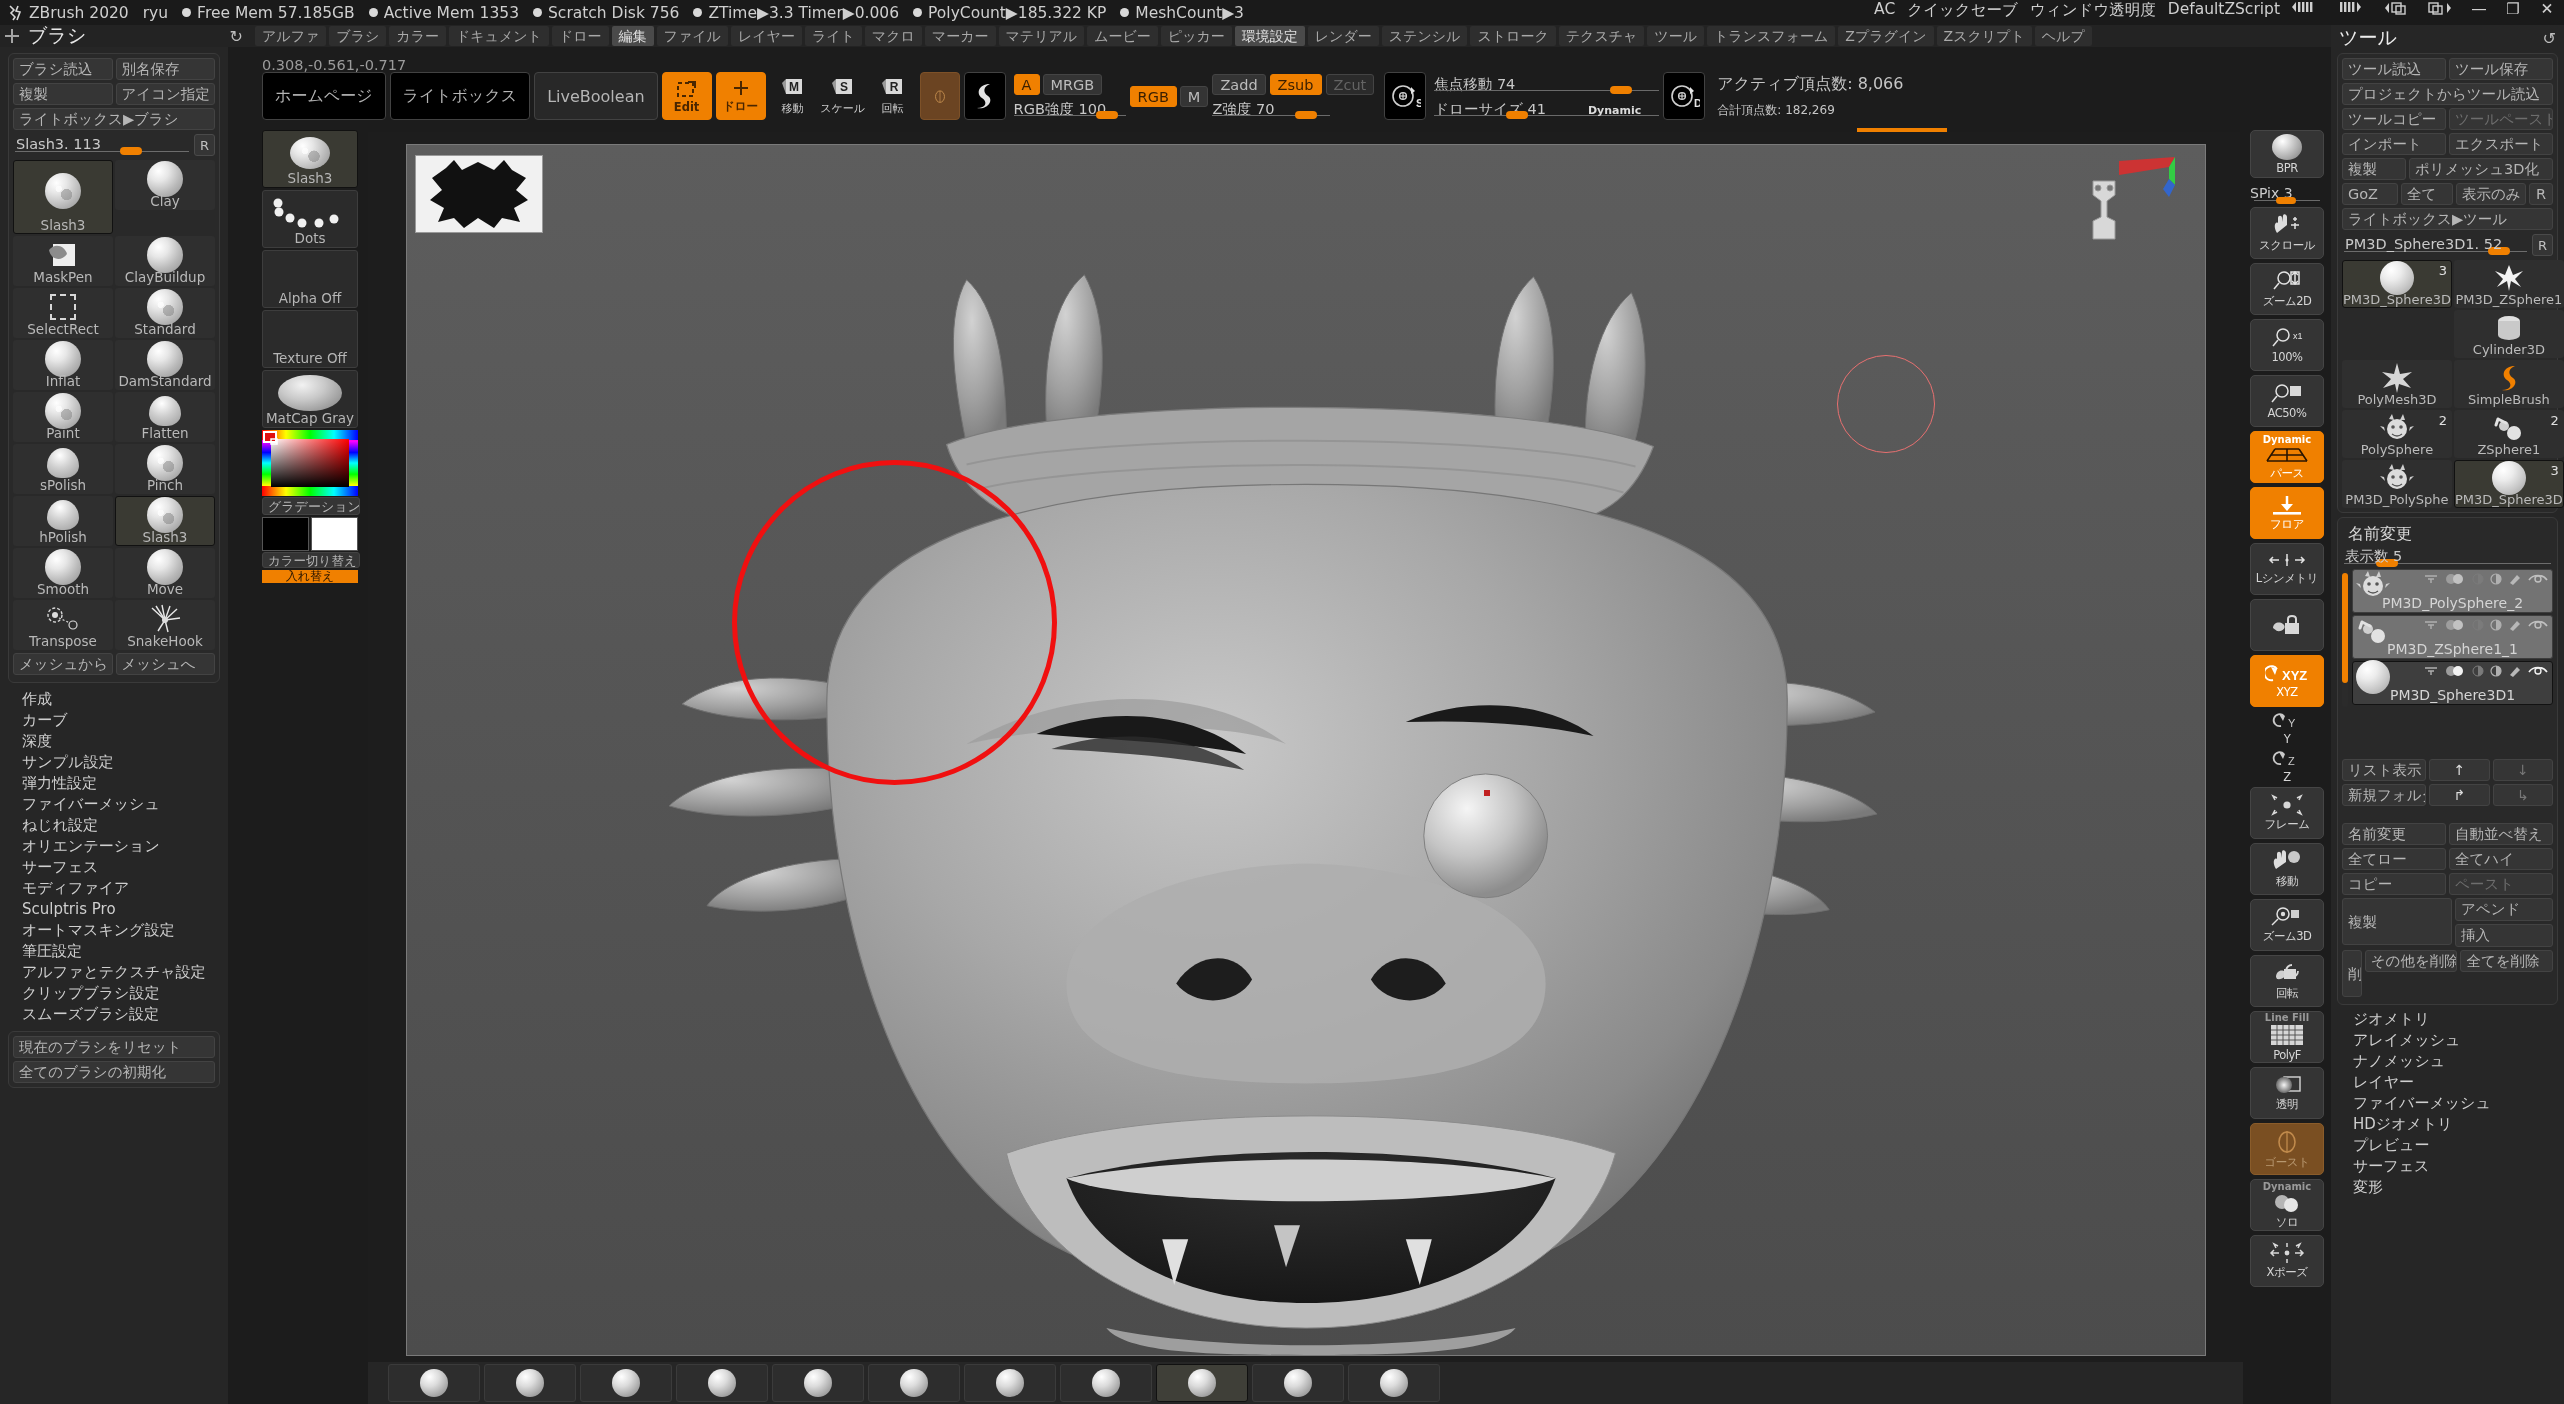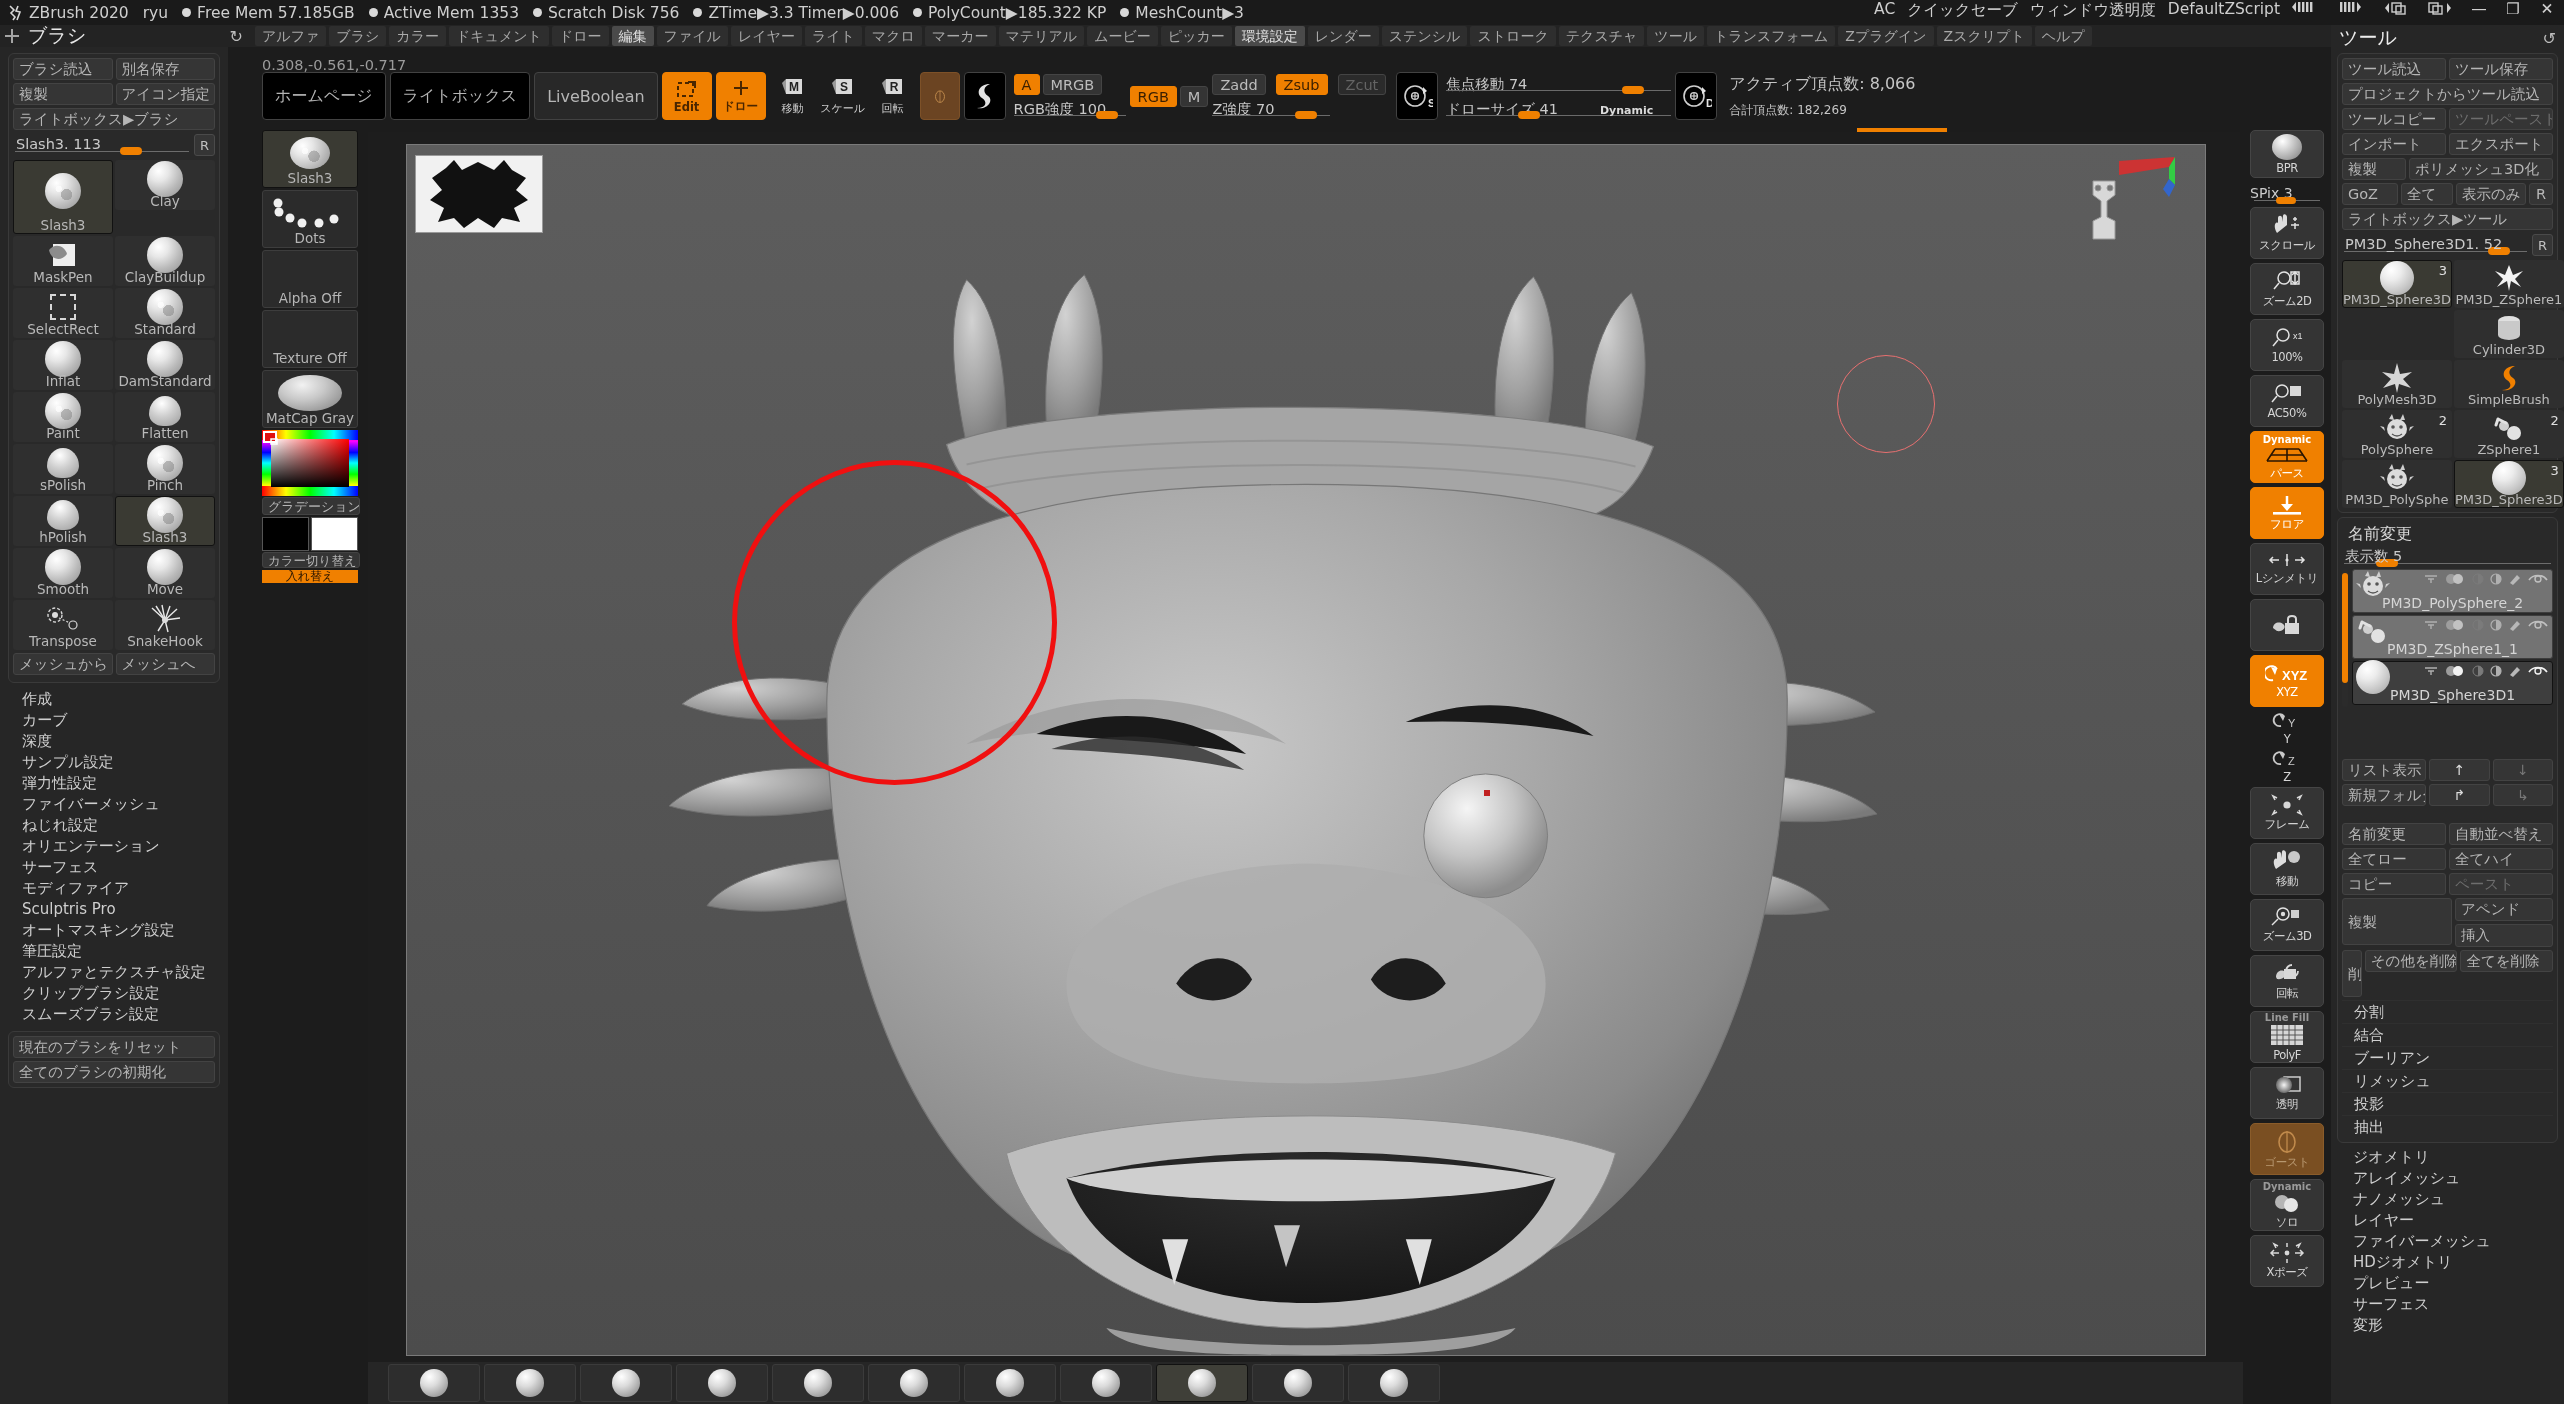--- a/index.html
+++ b/index.html
@@ -699,21 +699,21 @@
       <i class="t"></i><i class="k" style="left:74%;"></i>
     </div>
   </div>
   <div style="display:flex;flex-direction:column;justify-content:center;gap:3px;">
     <div style="display:flex;gap:3px;">
       <div class="tgl on" style="min-width:42px;">RGB</div>
       <div class="tgl" style="min-width:24px;">M</div>
     </div>
   </div>
   <div style="display:flex;flex-direction:column;justify-content:center;gap:3px;">
-    <div style="display:flex;gap:10px;">
+    <div style="display:flex;gap:4px;">
       <div class="tgl" style="min-width:52px;">Zadd</div>
       <div class="tgl on" style="min-width:50px;">Zsub</div>
       <div class="tgl off" style="min-width:44px;background:#2b2b2b;">Zcut</div>
     </div>
     <div class="sl2" style="width:118px;">
       <span class="v">Z強度 70</span>
       <i class="t"></i><i class="k" style="left:70%;"></i>
     </div>
   </div>
 
@@ -1401,28 +1401,20 @@
         <div class="rbtn">挿入</div>
       </div>
     </div>
     <div class="r2">
       <div class="rbtn tall">削除</div>
       <div style="flex:1;display:flex;flex-direction:row;gap:3px;">
         <div class="rbtn">その他を削除</div>
         <div class="rbtn">全てを削除</div>
       </div>
     </div>
-    <div class="rlist" id="subtool-submenus">
-        <div class="rl">分割</div>
-        <div class="rl">結合</div>
-        <div class="rl">ブーリアン</div>
-        <div class="rl">リメッシュ</div>
-        <div class="rl">投影</div>
-        <div class="rl">抽出</div>
-      </div>
   </div>
 
   <div class="menulist" id="tool-bottom-menu">
       <div class="ml">ジオメトリ</div>
       <div class="ml">アレイメッシュ</div>
       <div class="ml">ナノメッシュ</div>
       <div class="ml">レイヤー</div>
       <div class="ml">ファイバーメッシュ</div>
       <div class="ml">HDジオメトリ</div>
       <div class="ml">プレビュー</div>

